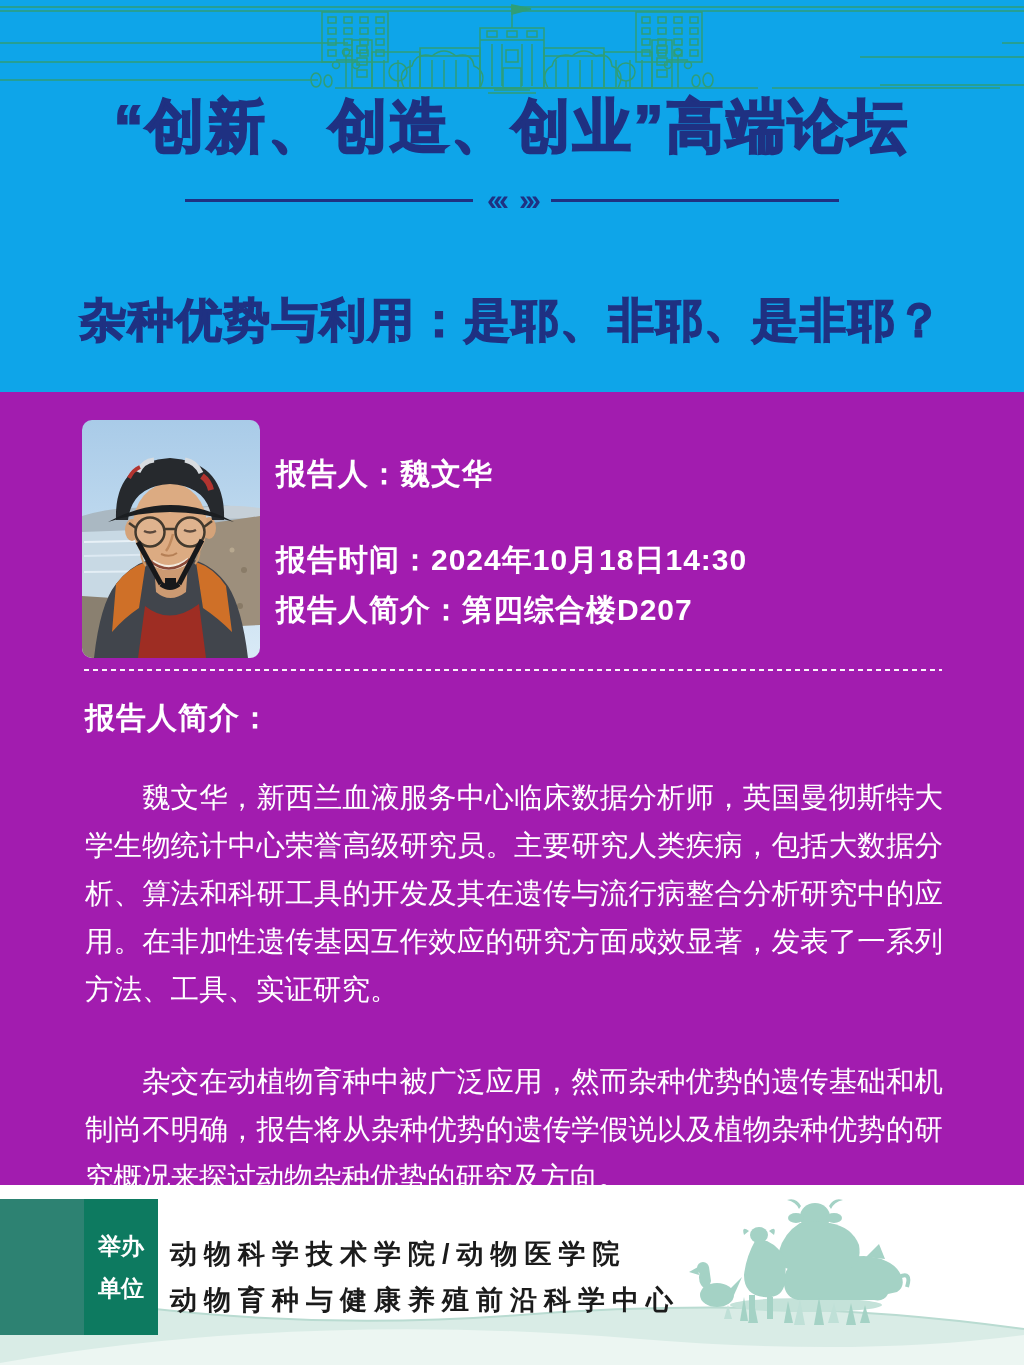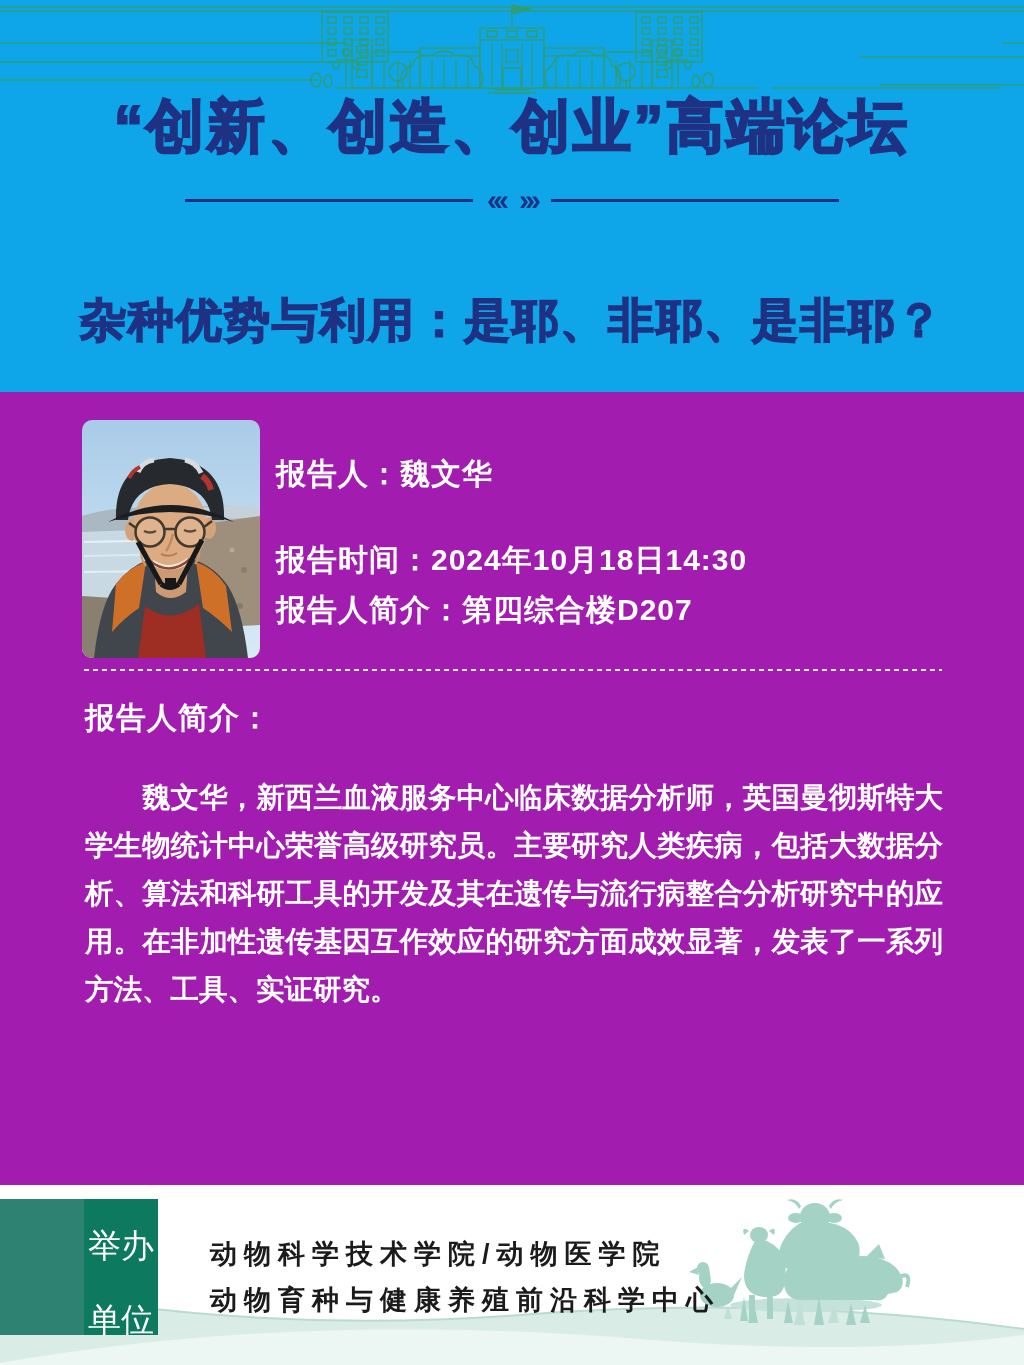--- a/index.html
+++ b/index.html
@@ -24,33 +24,33 @@
   .photo-frame{position:absolute;left:82px;top:28px;width:178px;height:238px;border-radius:10px;
     overflow:hidden;}
   .photo-frame svg{display:block;width:178px;height:238px;}
   .info-line{position:absolute;left:276px;font-size:30px;font-weight:700;letter-spacing:1px;
     white-space:nowrap;}
   .info-1{top:62px;} .info-2{top:132px;margin-top:16px;} .info-3{top:198px;}
   .divider{position:absolute;left:84px;top:276px;width:858px;height:4px;}
   .sec-heading{position:absolute;left:85px;font-size:30px;font-weight:700;letter-spacing:1px;}
   .bio-heading{top:306px;text-align:right;} .abs-heading{top:590px;}
   .body-par{position:absolute;left:85px;width:858px;font-size:28.5px;line-height:48px;
-    text-align:justify;text-indent:2em;font-weight:700;}
+    text-align:justify;text-indent:2em;font-weight:400;}
   .bio-par{top:352px;} .abs-par{top:636px;}
   
   .footer{position:absolute;left:0;top:1185px;width:1024px;height:180px;background:#ffffff;}
   .hills{position:absolute;left:0;top:0;width:1024px;height:180px;}
   .org-box{position:absolute;left:0;top:14px;width:158px;height:136px;display:flex;}
   .org-box-left{width:84px;height:100%;background:#2d8272;}
   .org-box-right{width:74px;height:100%;background:#0d7a60;display:flex;flex-direction:column;
     align-items:center;justify-content:center;gap:6px;}
-  .org-label{color:#fff;font-size:33px;font-weight:400;line-height:36px;white-space:nowrap;margin-top:32px;}
+  .org-label{color:#fff;font-size:23px;font-weight:700;line-height:36px;white-space:nowrap;}
   .org-lines{position:absolute;left:170px;top:46px;}
   .org-line{font-size:27px;font-weight:700;color:#1b1b1b;letter-spacing:7px;white-space:nowrap;
-    line-height:46px;margin-left:40px;}
+    line-height:46px;}
   .animals{position:absolute;left:688px;top:12px;width:232px;height:136px;}
 </style>
 </head>
 <body>
 
 <div class="poster">
 
   <div class="top-section">
 
     <svg class="campus-art" viewBox="0 0 1024 96">
@@ -260,20 +260,21 @@
     <div class="info-line info-2">报告时间：2024年10月18日14:30</div>
     <div class="info-line info-3">报告人简介：第四综合楼D207</div>
 
     <svg class="divider" viewBox="0 0 858 4">
       <line x1="0" y1="2" x2="858" y2="2" stroke="rgba(255,255,255,0.95)" stroke-width="2" stroke-dasharray="5 4"></line>
     </svg>
 
     <div class="sec-heading bio-heading">报告人简介：</div>
     <p class="body-par bio-par">魏文华，新西兰血液服务中心临床数据分析师，英国曼彻斯特大学生物统计中心荣誉高级研究员。主要研究人类疾病，包括大数据分析、算法和科研工具的开发及其在遗传与流行病整合分析研究中的应用。在非加性遗传基因互作效应的研究方面成效显著，发表了一系列方法、工具、实证研究。</p>
 
+    <p class="body-par abs-par">杂交在动植物育种中被广泛应用，然而杂种优势的遗传基础和机制尚不明确，报告将从杂种优势的遗传学假说以及植物杂种优势的研究概况来探讨动物杂种优势的研究及方向。</p>
   </div>
 
   <div class="footer">
 
     <svg class="hills" viewBox="0 0 1024 180">
       <path d="M0,100 Q250,150 520,130 Q780,110 1024,144 L1024,180 L0,180 Z" fill="#d9ece6"></path>
       <path d="M0,100 Q250,150 520,130 Q780,110 1024,144" stroke="#b9dbd1" stroke-width="2" fill="none"></path>
       <path d="M0,178 Q300,126 640,154 Q860,172 1024,150 L1024,180 L0,180 Z" fill="#ecf6f2"></path>
     </svg>
 

